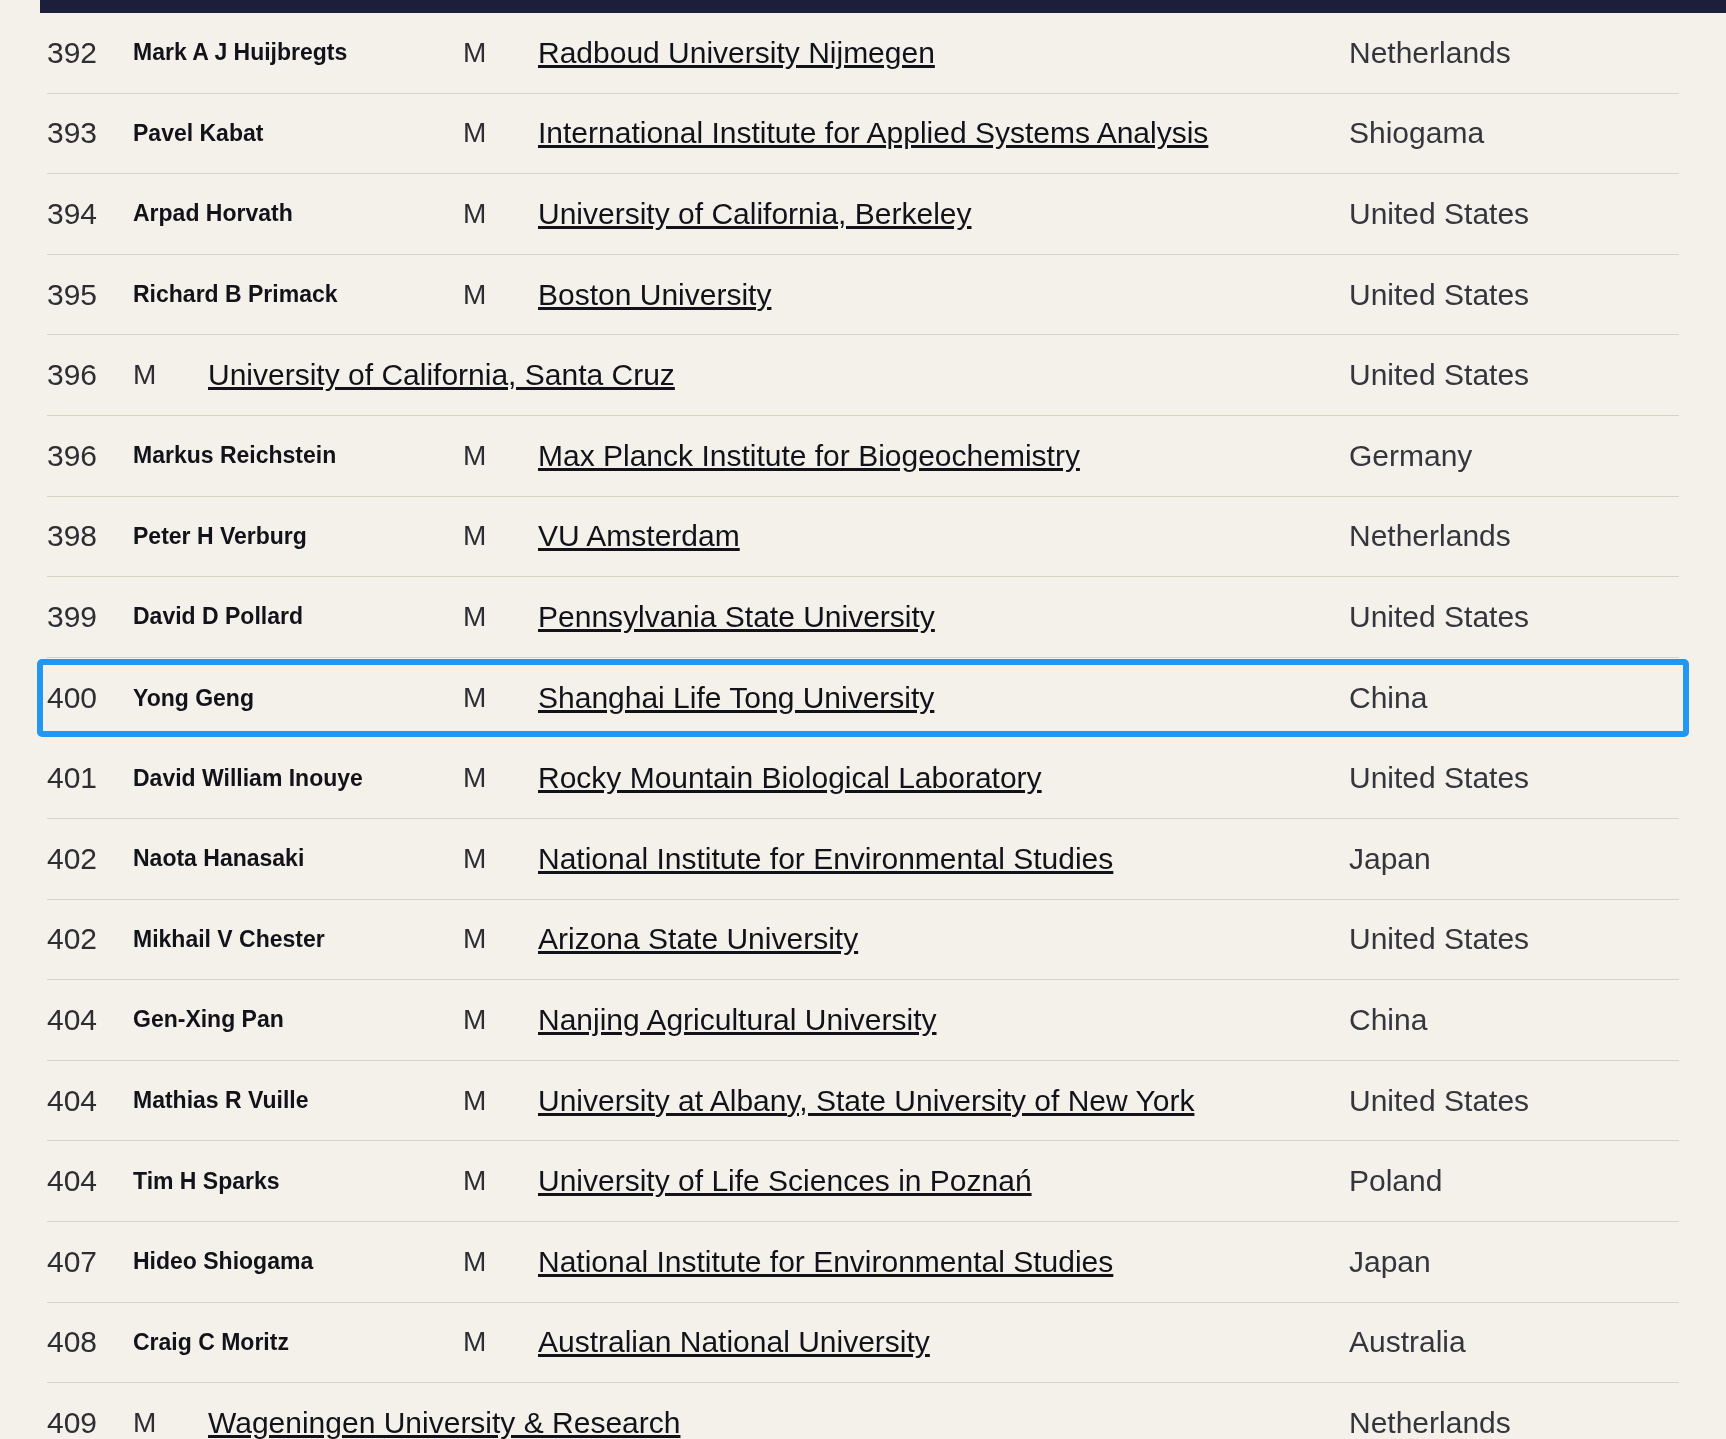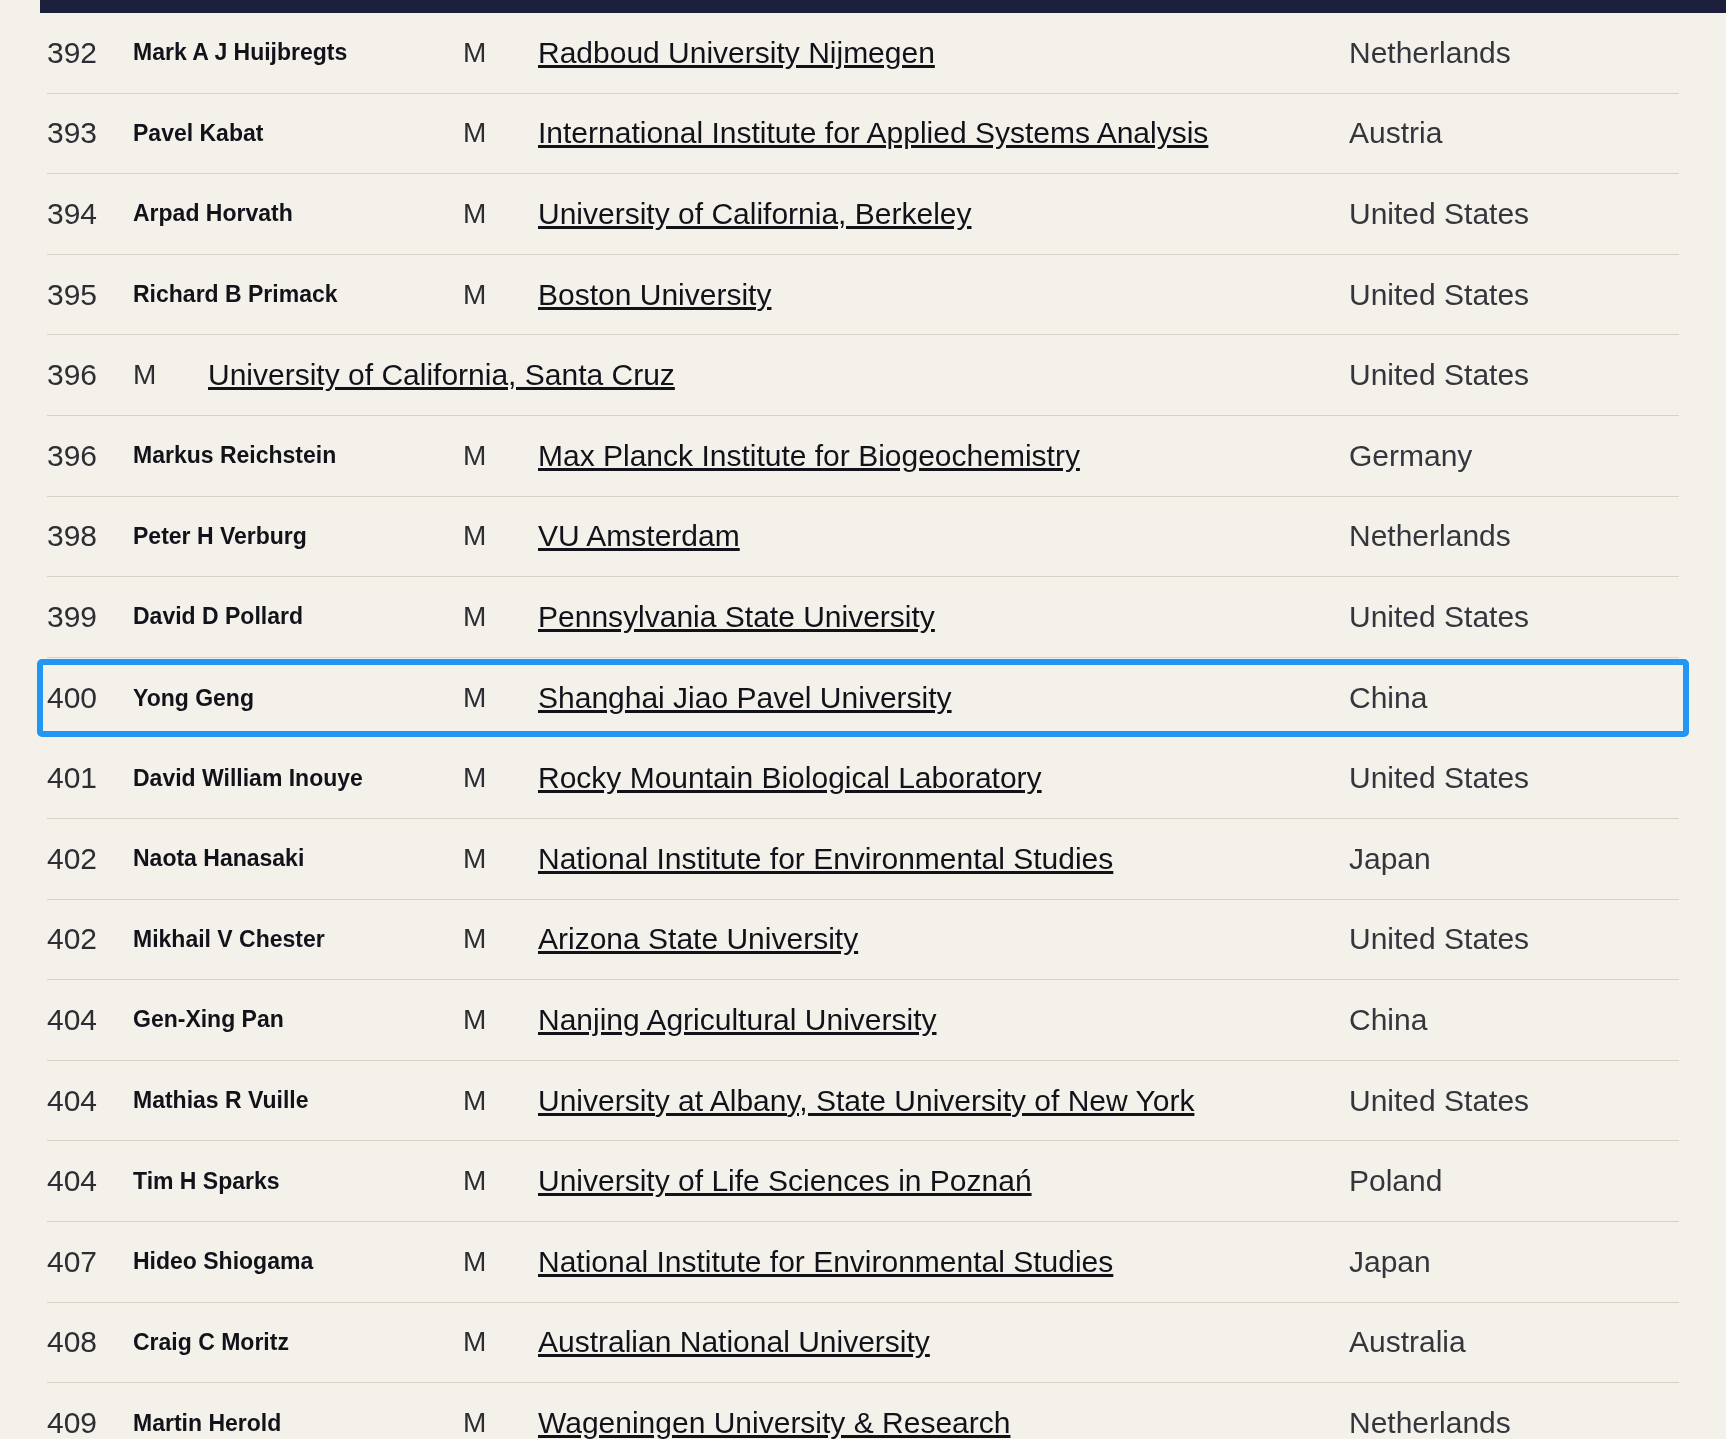--- a/index.html
+++ b/index.html
@@ -124,21 +124,21 @@
         <div class="c-name">Mark A J Huijbregts</div>
         <div class="c-gender">M</div>
         <div class="c-inst">Radboud University Nijmegen</div>
         <div class="c-country">Netherlands</div>
       </div>
       <div class="row">
         <div class="c-rank">393</div>
         <div class="c-name">Pavel Kabat</div>
         <div class="c-gender">M</div>
         <div class="c-inst">International Institute for Applied Systems Analysis</div>
-        <div class="c-country">Austria</div>
+        <div class="c-country">Shiogama</div>
       </div>
       <div class="row">
         <div class="c-rank">394</div>
         <div class="c-name">Arpad Horvath</div>
         <div class="c-gender">M</div>
         <div class="c-inst">University of California, Berkeley</div>
         <div class="c-country">United States</div>
       </div>
       <div class="row">
         <div class="c-rank">395</div>
@@ -171,21 +171,21 @@
         <div class="c-rank">399</div>
         <div class="c-name">David D Pollard</div>
         <div class="c-gender">M</div>
         <div class="c-inst">Pennsylvania State University</div>
         <div class="c-country">United States</div>
       </div>
       <div class="row highlight">
         <div class="c-rank">400</div>
         <div class="c-name">Yong Geng</div>
         <div class="c-gender">M</div>
-        <div class="c-inst">Shanghai Jiao Pavel University</div>
+        <div class="c-inst">Shanghai Life Tong University</div>
         <div class="c-country">China</div>
       </div>
       <div class="row">
         <div class="c-rank">401</div>
         <div class="c-name">David William Inouye</div>
         <div class="c-gender">M</div>
         <div class="c-inst">Rocky Mountain Biological Laboratory</div>
         <div class="c-country">United States</div>
       </div>
       <div class="row">
@@ -232,19 +232,18 @@
       </div>
       <div class="row">
         <div class="c-rank">408</div>
         <div class="c-name">Craig C Moritz</div>
         <div class="c-gender">M</div>
         <div class="c-inst">Australian National University</div>
         <div class="c-country">Australia</div>
       </div>
       <div class="row">
         <div class="c-rank">409</div>
-        <div class="c-name">Martin Herold</div>
         <div class="c-gender">M</div>
         <div class="c-inst">Wageningen University &amp; Research</div>
         <div class="c-country">Netherlands</div>
       </div>
     </div>
 </div>
 
 </body></html>

